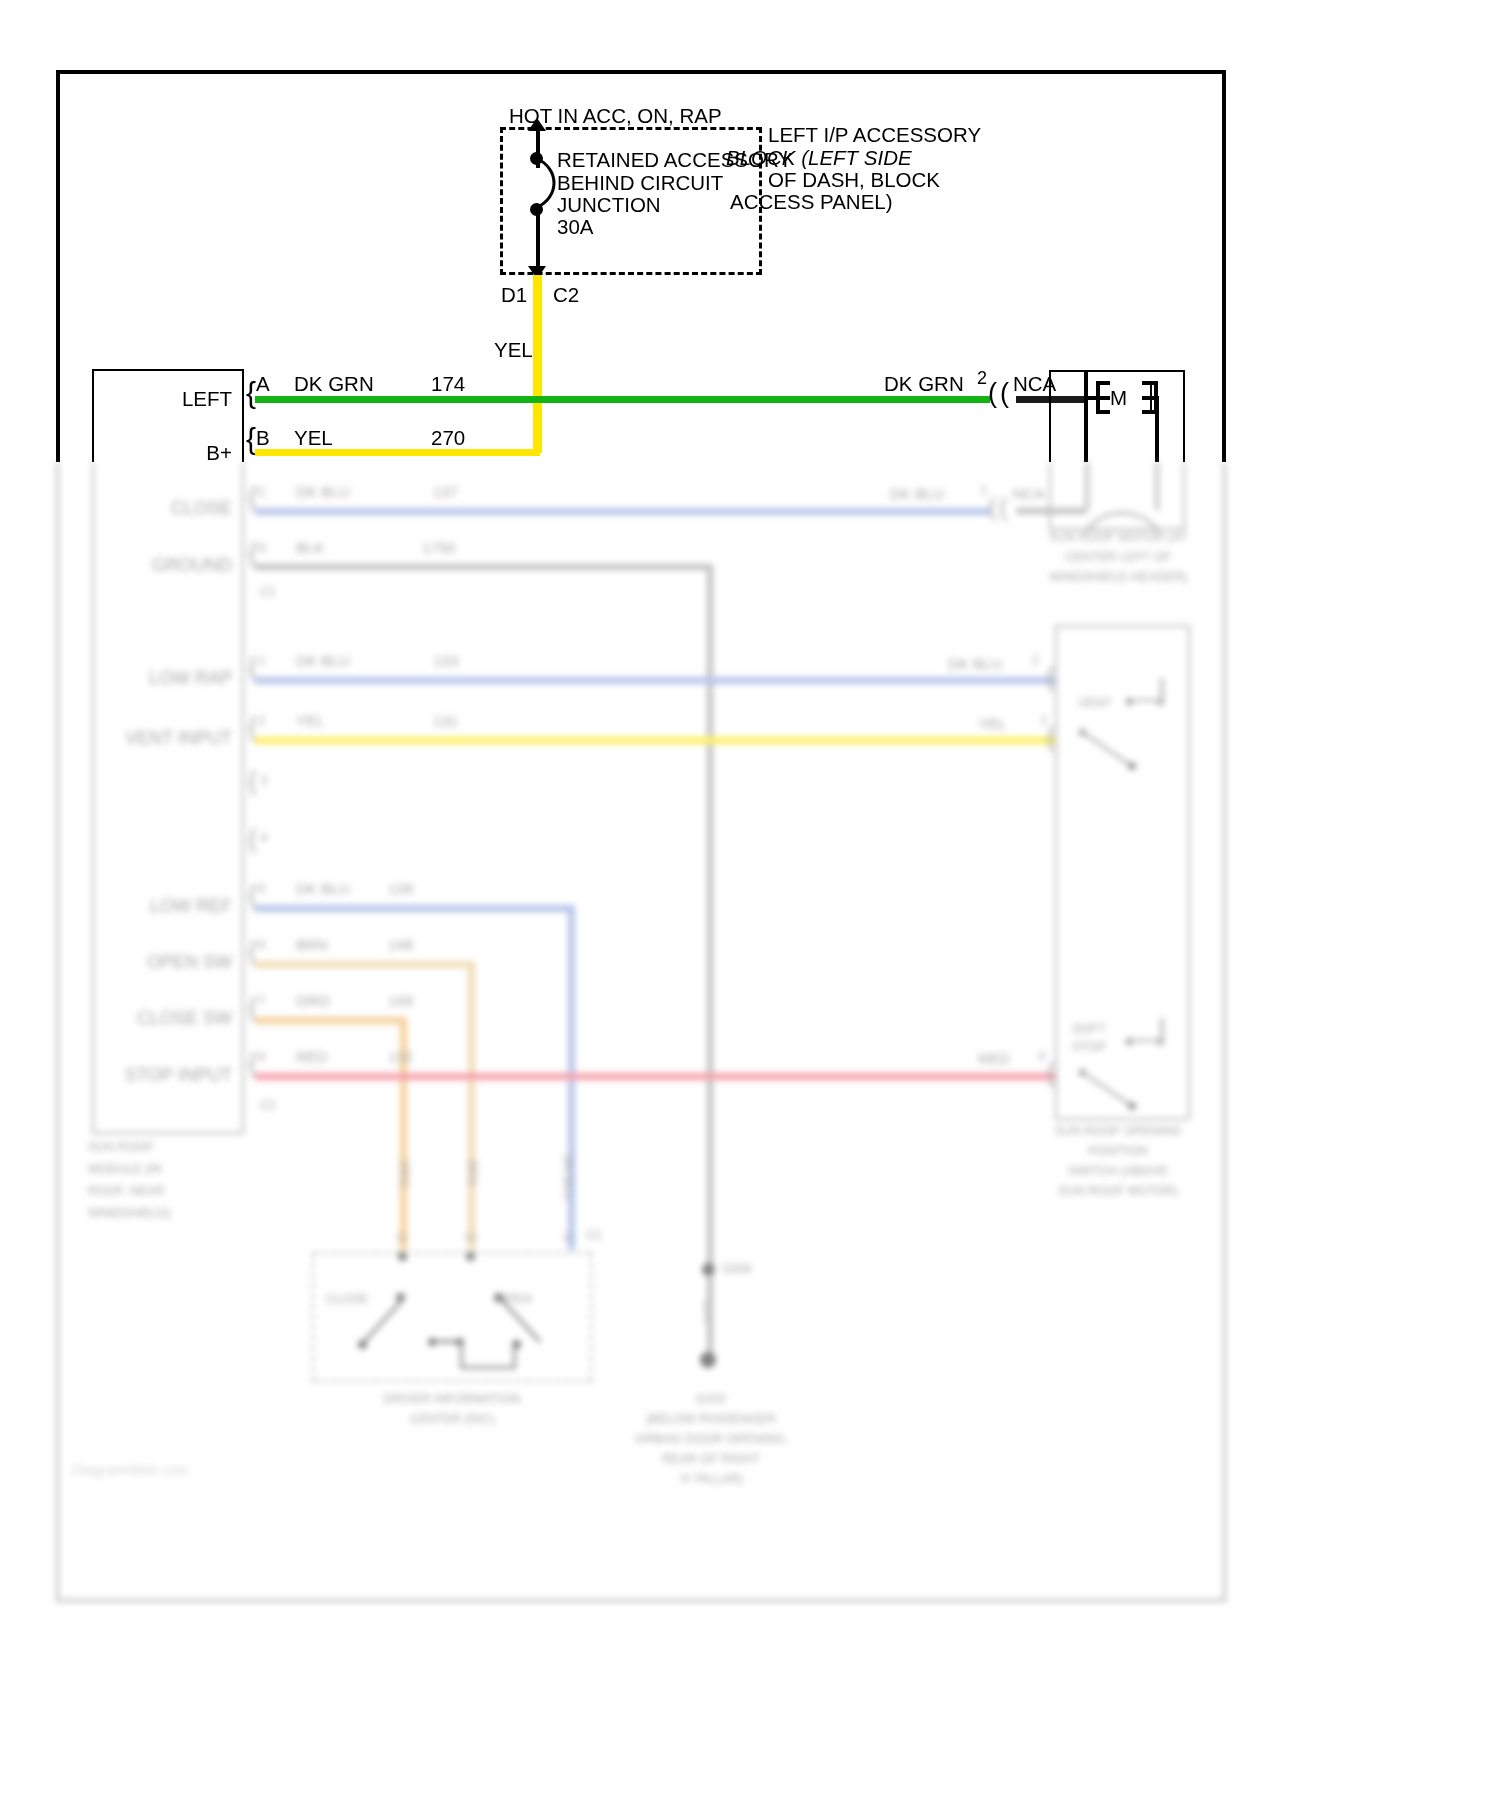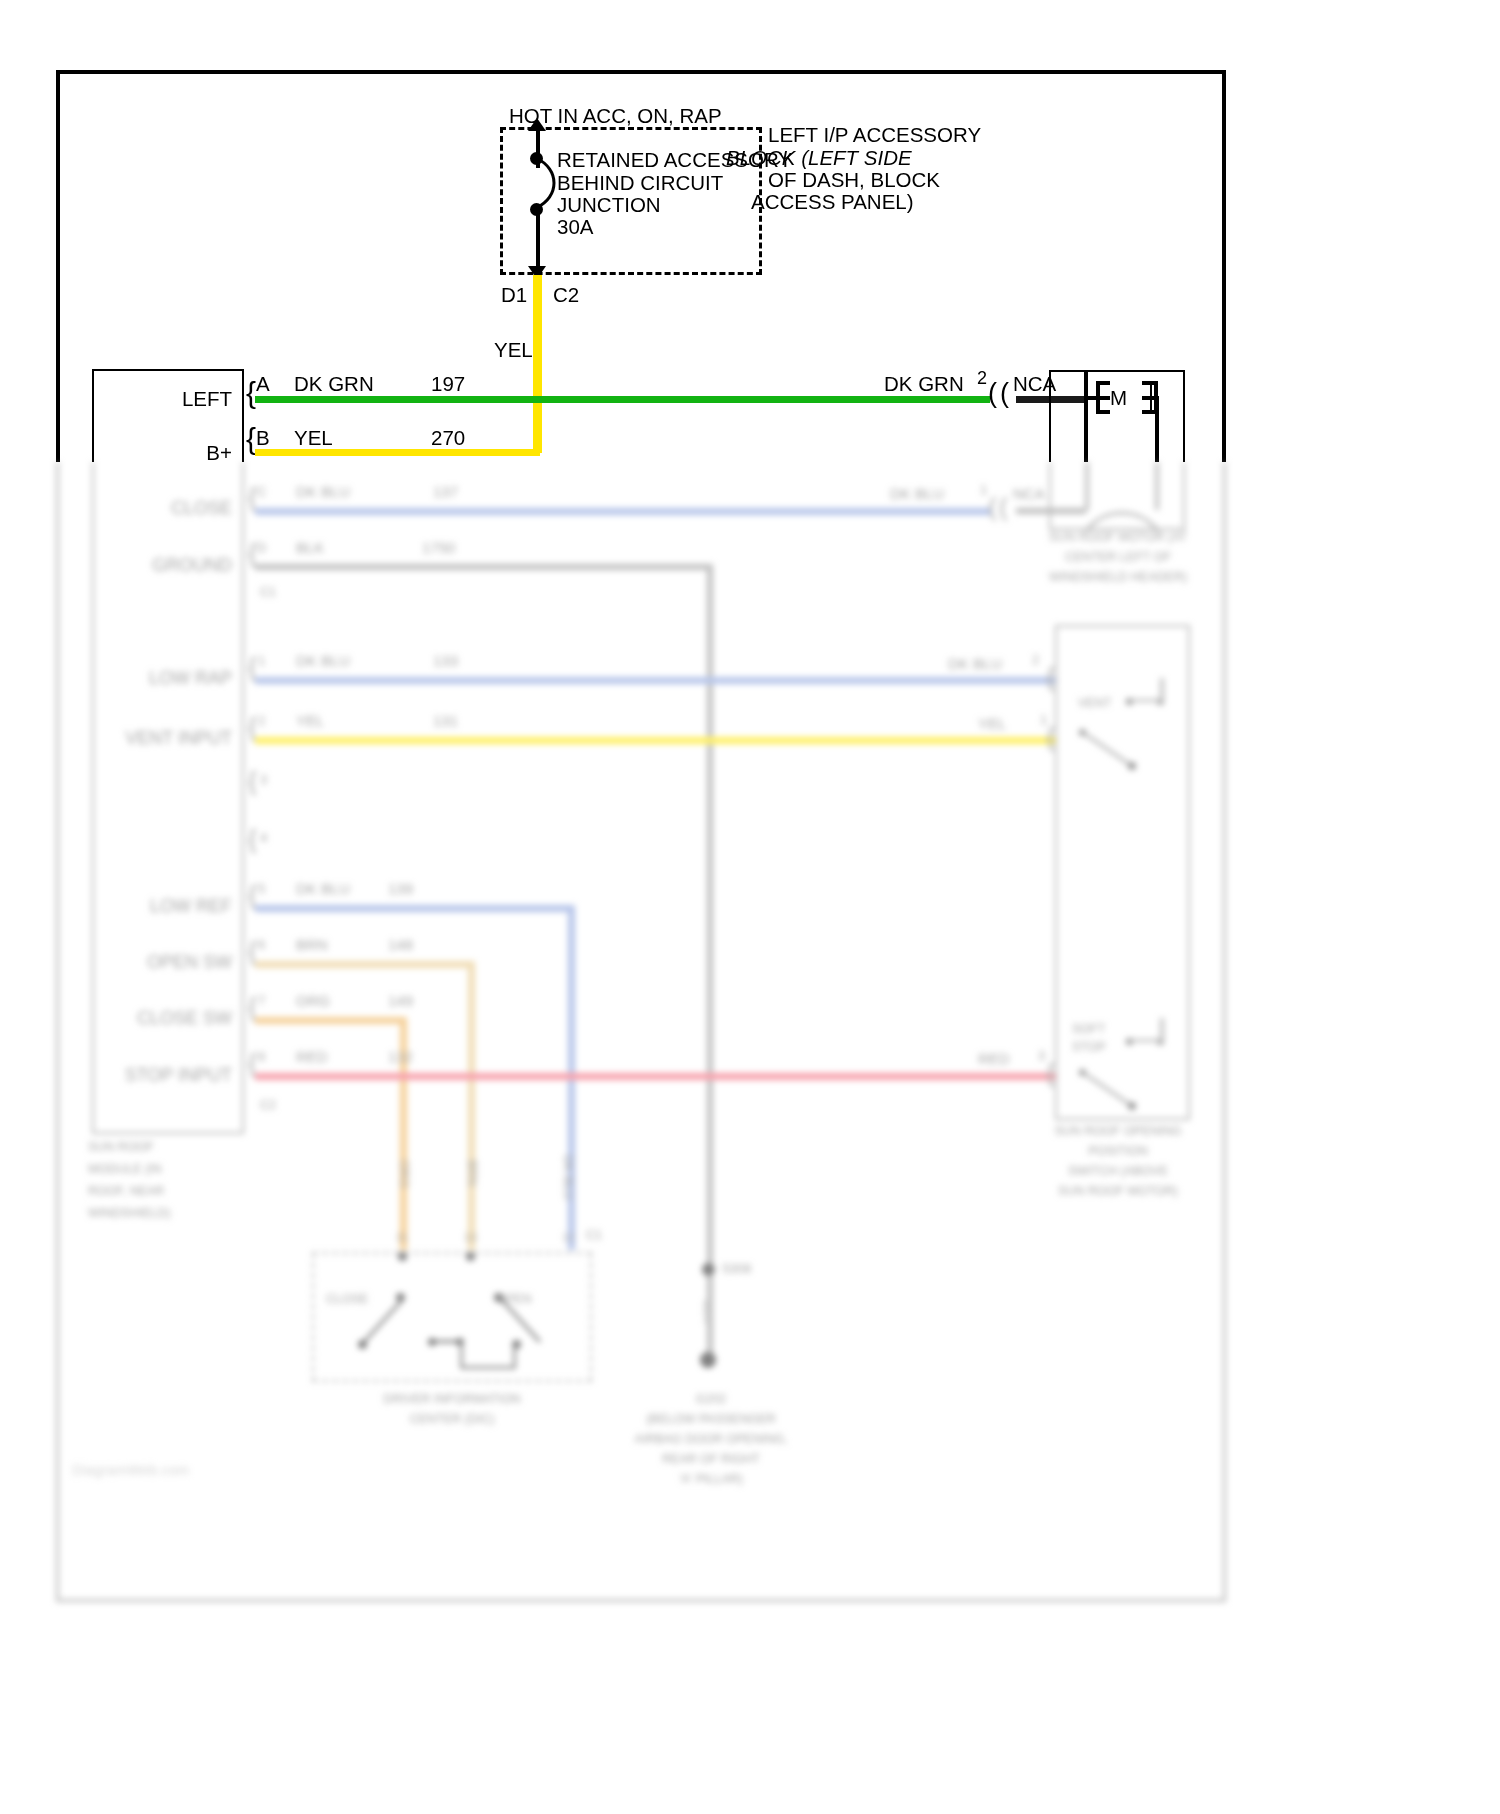--- a/index.html
+++ b/index.html
@@ -95,35 +95,35 @@
   <div style="position:absolute;left:528px;top:266px;width:0;height:0;border-left:9px solid transparent;border-right:9px solid transparent;border-top:13px solid #000;"></div>
 
   <div class="txt t20" style="left:557px;top:147px;">RETAINED ACCESSORY</div>
   <div class="txt t20" style="left:557px;top:170px;">BEHIND CIRCUIT</div>
   <div class="txt t20" style="left:557px;top:192px;">JUNCTION</div>
   <div class="txt t20" style="left:557px;top:214px;">30A</div>
 
   <div class="txt t20" style="left:768px;top:122px;">LEFT I/P ACCESSORY</div>
   <div class="txt t20" style="left:726px;top:145px;font-style:italic;">BLOCK (LEFT SIDE</div>
   <div class="txt t20" style="left:768px;top:167px;">OF DASH, BLOCK</div>
-  <div class="txt t20" style="left:751px;top:189px;">ACCESS PANEL)</div>
+  <div class="txt t20" style="left:730px;top:189px;">ACCESS PANEL)</div>
 
   <div class="txt t20" style="left:501px;top:282px;">D1</div>
   <div class="txt t20" style="left:553px;top:282px;">C2</div>
 
   <div class="wire w-yel" style="left:533px;top:275px;width:9px;height:178px;"></div>
   <div class="txt t20" style="left:494px;top:337px;">YEL</div>
 
   <div class="box" style="left:92px;top:369px;width:152px;height:96px;border-bottom:none;"></div>
 
   <div class="txt t20 rgt" style="left:110px;top:386px;width:122px;">LEFT</div>
   <div class="conn" style="left:246px;top:378px;">{</div>
   <div class="txt t20" style="left:256px;top:371px;">A</div>
   <div class="txt t20" style="left:294px;top:371px;">DK GRN</div>
-  <div class="txt t20" style="left:431px;top:371px;">197</div>
+  <div class="txt t20" style="left:431px;top:371px;">174</div>
   <div class="wire w-grn" style="left:255px;top:396px;width:735px;height:7px;"></div>
 
   <div class="txt t20 rgt" style="left:110px;top:440px;width:122px;">B+</div>
   <div class="conn" style="left:246px;top:424px;">{</div>
   <div class="txt t20" style="left:256px;top:425px;">B</div>
   <div class="txt t20" style="left:294px;top:425px;">YEL</div>
   <div class="txt t20" style="left:431px;top:425px;">270</div>
   <div class="wire w-yel" style="left:255px;top:449px;width:285px;height:7px;"></div>
 
   <div class="txt t20" style="left:884px;top:371px;">DK GRN</div>

